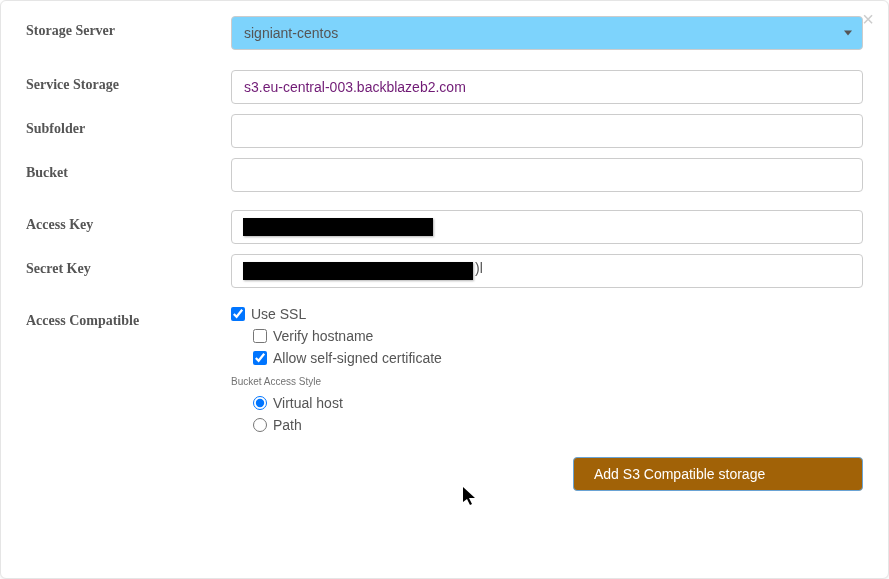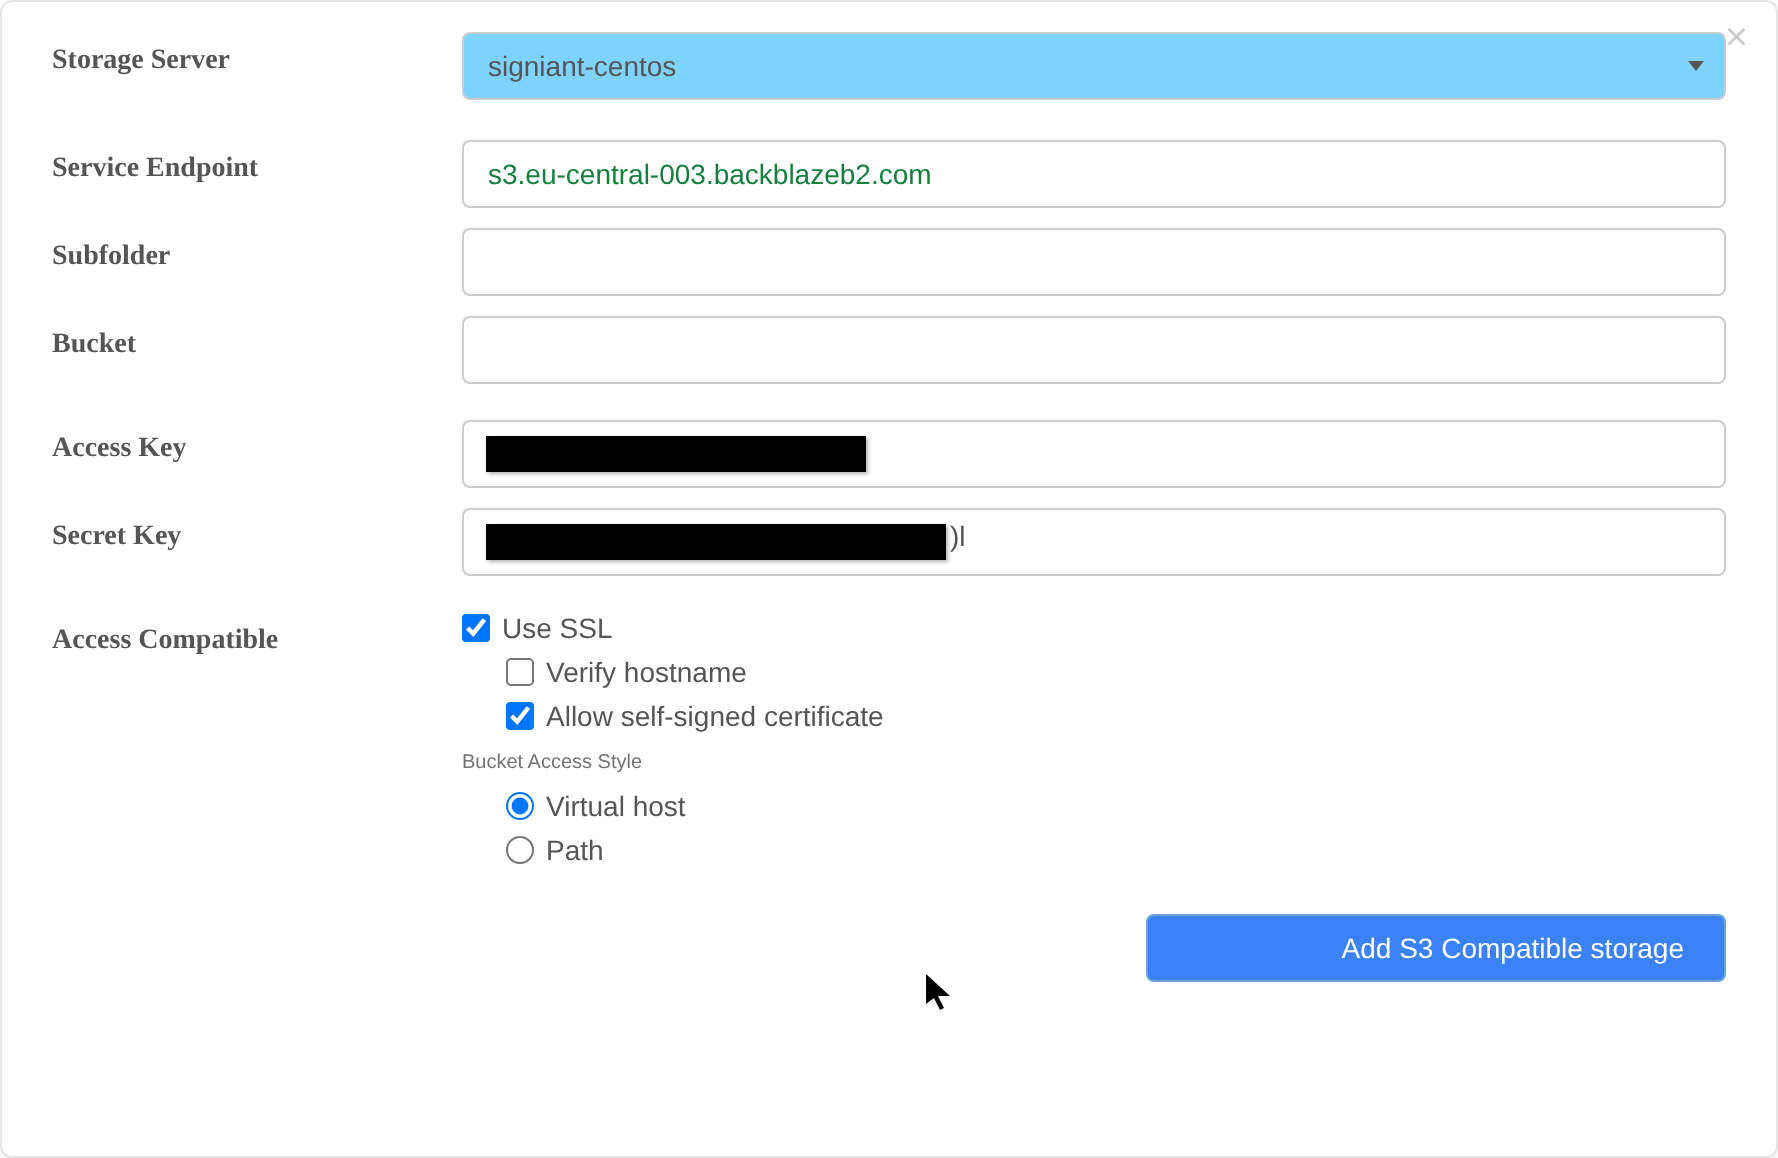--- a/index.html
+++ b/index.html
@@ -74,21 +74,21 @@
       border-right: 4px solid transparent;
       border-top: 5px solid #555;
     }
     .text-input {
       width: 100%;
       height: 34px;
       border: 1px solid #ccc;
       border-radius: 4px;
       padding: 6px 12px;
       font-size: 14px;
-      color: #15803d;
+      color: #701a75;
       outline: none;
     }
     .checkbox-row, .radio-row {
       display: flex;
       align-items: center;
       margin-bottom: 6px;
       font-size: 14px;
       color: #555;
     }
     .indent { margin-left: 22px; }
@@ -97,29 +97,29 @@
       height: 14px;
       margin-right: 6px;
       cursor: pointer;
     }
     .subheading {
       font-size: 10px;
       color: #737373;
       margin: 10px 0 8px 0;
     }
     .btn-primary {
-      background: #3b82f6;
+      background: #a16207;
       border: 1px solid #6aa3d4;
       color: #fff;
       font-size: 14px;
       padding: 8px 20px;
       border-radius: 4px;
       cursor: pointer;
       min-width: 290px;
-      text-align: right;
+      text-align: left;
     }
     .footer {
       display: flex;
       justify-content: flex-end;
       margin-top: 18px;
     }
     .spacer-sm { height: 8px; }
     .redacted {
       position: relative;
     }
@@ -159,21 +159,21 @@
       <div class="select-wrap">
         <span>signiant-centos</span>
         <span class="select-caret"></span>
       </div>
     </div>
   </div>
 
   <div class="spacer-sm"></div>
 
   <div class="form-row">
-    <div class="form-label">Service Endpoint</div>
+    <div class="form-label">Service Storage</div>
     <div class="form-control-col">
       <input type="text" class="text-input" value="s3.eu-central-003.backblazeb2.com" style="">
     </div>
   </div>
 
   <div class="form-row">
     <div class="form-label">Subfolder</div>
     <div class="form-control-col">
       <input type="text" class="text-input" value="" style="">
     </div>

